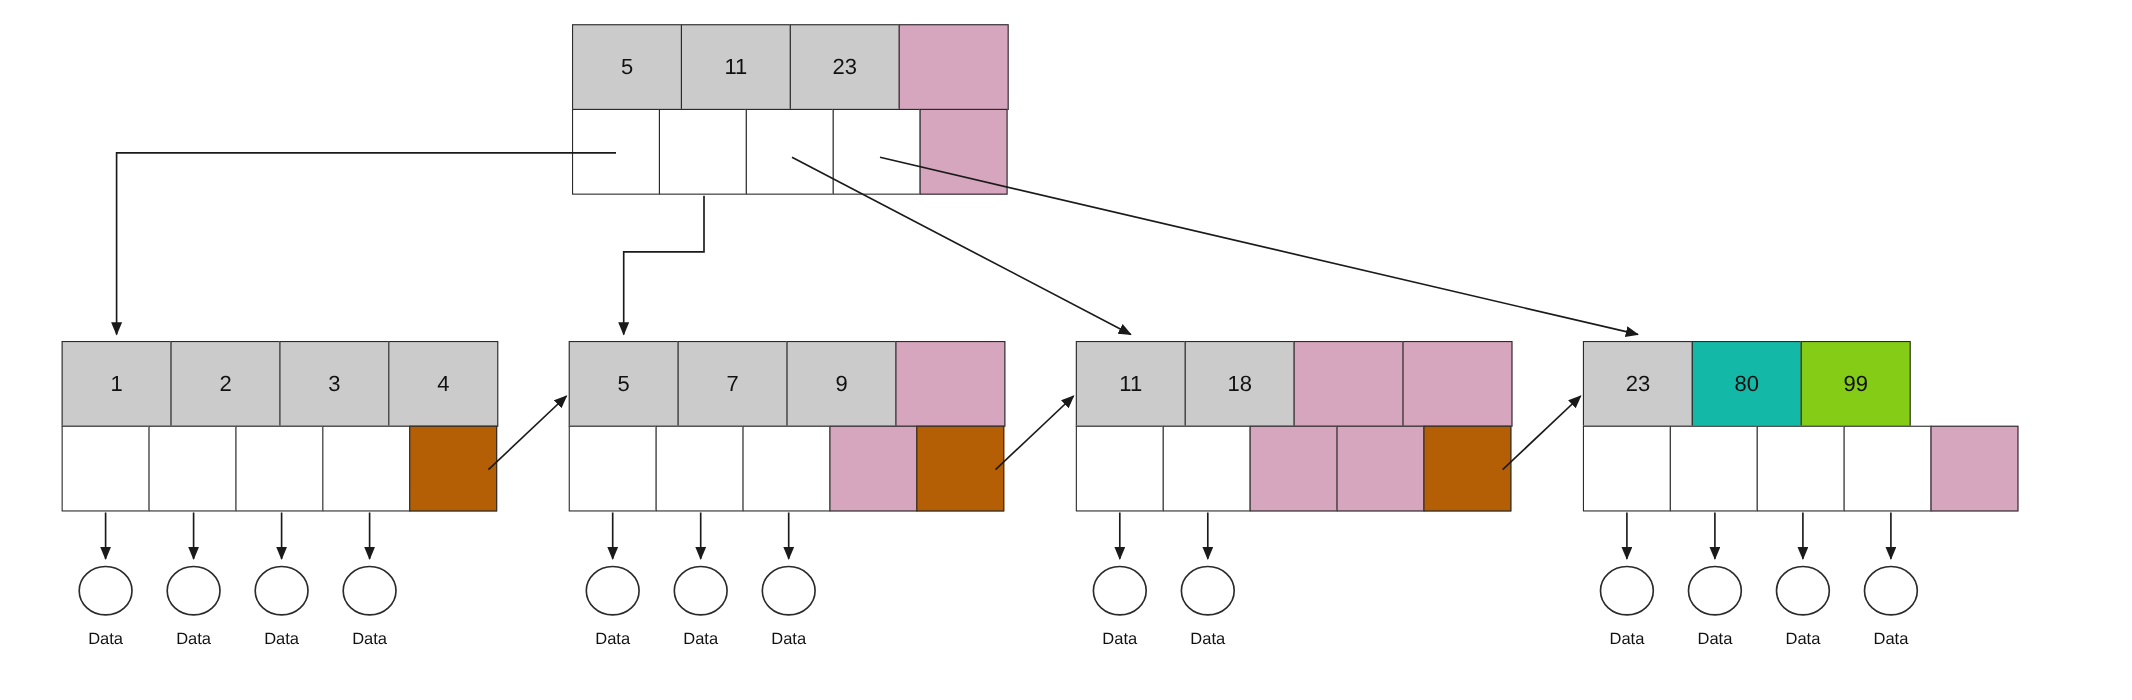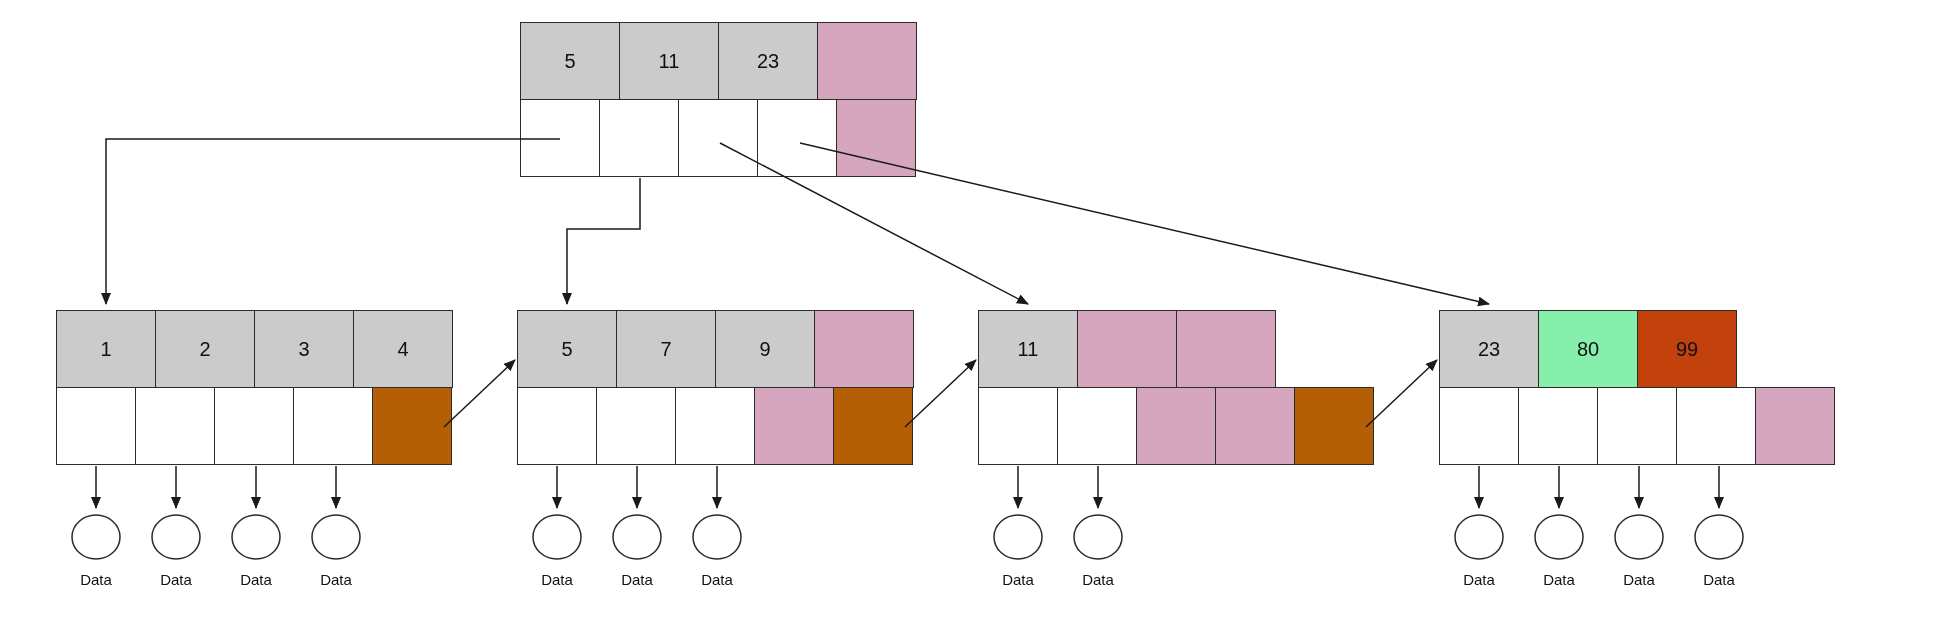--- a/index.html
+++ b/index.html
@@ -80,36 +80,37 @@
           <div class="cell ptr" style="background: rgb(255, 255, 255);"></div>
           <div class="cell ptr" style="background: rgb(255, 255, 255);"></div>
           <div class="cell ptr" style="background: rgb(255, 255, 255);"></div>
           <div class="cell ptr" style="background: rgb(213, 166, 189);"></div>
           <div class="cell ptr" style="background: rgb(180, 95, 6);"></div>
         </div>
       </div>
       <div class="node" style="left: 978px; top: 310px;">
         <div class="row key-row">
           <div class="cell key" style="background: rgb(203, 203, 203);">11</div>
+          <div class="cell key" style="background: rgb(203, 203, 203);">18</div>
           <div class="cell key" style="background: rgb(213, 166, 189);"></div>
           <div class="cell key" style="background: rgb(213, 166, 189);"></div>
         </div>
         <div class="row ptr-row">
           <div class="cell ptr" style="background: rgb(255, 255, 255);"></div>
           <div class="cell ptr" style="background: rgb(255, 255, 255);"></div>
           <div class="cell ptr" style="background: rgb(213, 166, 189);"></div>
           <div class="cell ptr" style="background: rgb(213, 166, 189);"></div>
           <div class="cell ptr" style="background: rgb(180, 95, 6);"></div>
         </div>
       </div>
       <div class="node" style="left: 1439px; top: 310px;">
         <div class="row key-row">
           <div class="cell key" style="background: rgb(203, 203, 203);">23</div>
-          <div class="cell key" style="background: #86efac;">80</div>
-          <div class="cell key" style="background: #c2410c;">99</div>
+          <div class="cell key" style="background: #14b8a6;">80</div>
+          <div class="cell key" style="background: #84cc16;">99</div>
         </div>
         <div class="row ptr-row">
           <div class="cell ptr" style="background: rgb(255, 255, 255);"></div>
           <div class="cell ptr" style="background: rgb(255, 255, 255);"></div>
           <div class="cell ptr" style="background: rgb(255, 255, 255);"></div>
           <div class="cell ptr" style="background: rgb(255, 255, 255);"></div>
           <div class="cell ptr" style="background: rgb(213, 166, 189);"></div>
         </div>
       </div>
     </div>

